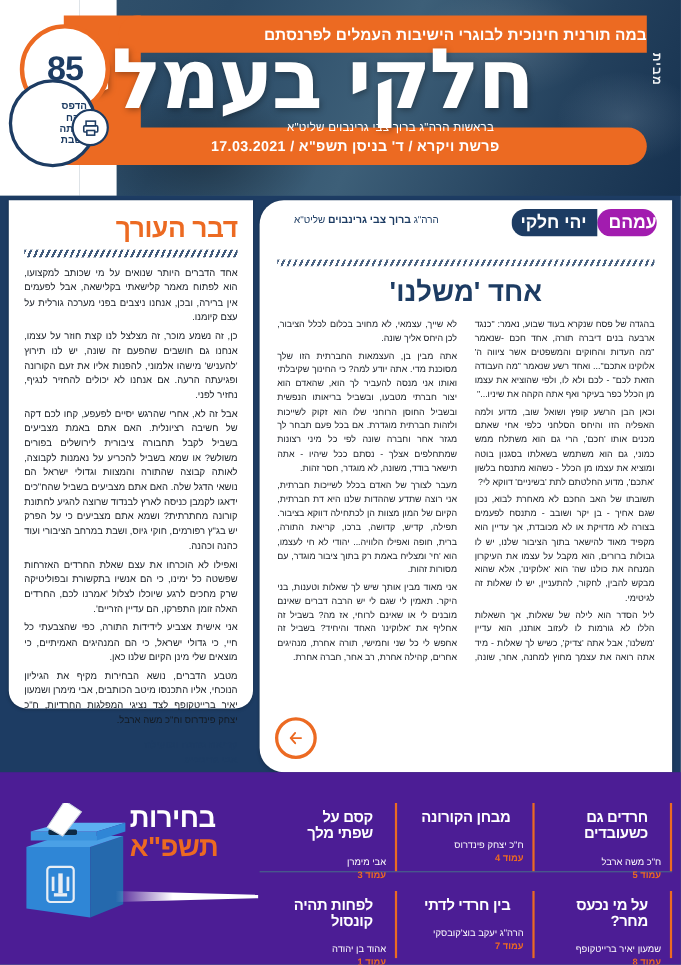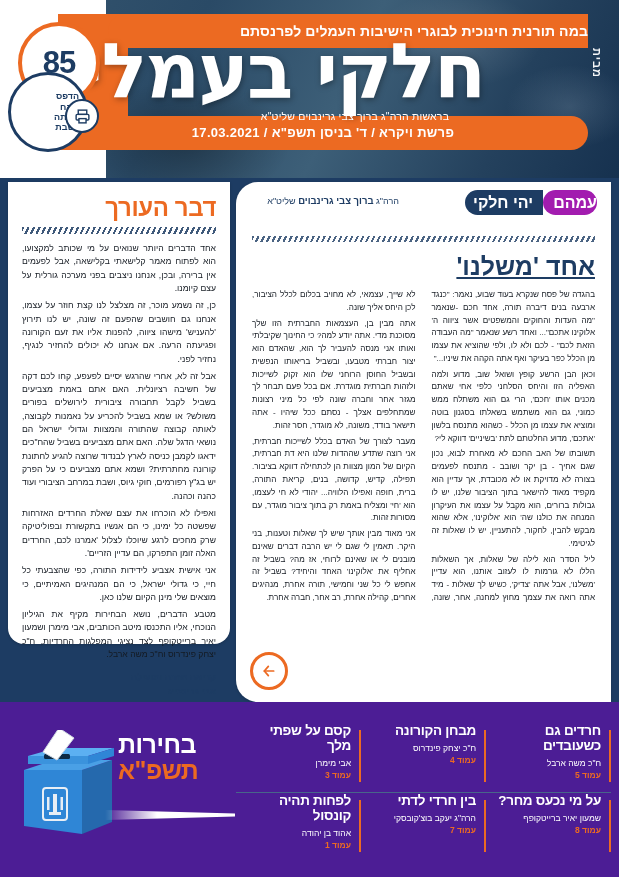--- a/index.html
+++ b/index.html
@@ -79,21 +79,21 @@
   .pr-head{position:relative;padding:10px 16px 0 16px;height:44px;}
   .tag{position:absolute;right:14px;top:8px;height:25px;display:flex;border-radius:13px;overflow:hidden;}
   .tag .t1{background:#1d3c63;color:#fff;font-size:16px;font-weight:bold;line-height:25px;padding:0 10px 0 8px;}
   .tag .t2{background:#a21caf;color:#fff;font-size:16px;font-weight:bold;line-height:25px;padding:0 10px;
       border-radius:13px;margin-right:-10px;}
   .byline{position:absolute;right:212px;top:13px;font-size:9px;color:#1d3c63;white-space:nowrap;}
   .byline b{font-size:9.5px;}
   .pr-hatch{margin:0 16px;height:6px;
       background-image:repeating-linear-gradient(115deg,#1d3c63 0 2px,transparent 2px 5px);opacity:.8;}
 
-  .art-title{margin:10px 16px 0 16px;text-align:right;color:#1d3c63;font-size:25px;font-weight:bold;text-decoration:underline;}
+  .art-title{margin:10px 16px 0 16px;text-align:center;color:#1d3c63;font-size:25px;font-weight:bold;}
   .cols{margin:8px 16px 0 16px;column-count:2;column-gap:16px;column-fill:balance;
         font-size:8.1px;line-height:1.58;color:#141a22;text-align:justify;direction:rtl;height:420px;}
   .cols p{margin:0 0 3px 0;}
   .arrow-btn{position:absolute;left:14px;bottom:12px;width:32px;height:32px;border-radius:50%;
       border:3px solid #ec6a22;background:#fff;display:flex;align-items:center;justify-content:center;}
   .arrow-btn svg{display:block;}
 
   
   .footer{position:absolute;left:0;top:702px;width:619px;height:189px;background:#4c1d95;}
   .ballot{position:absolute;left:10px;top:28px;width:116px;height:112px;}
@@ -102,21 +102,21 @@
   .elect .l2{color:#ec6a22;font-size:25px;font-weight:bold;line-height:1.05;letter-spacing:-.5px;}
   .elect-tail{position:absolute;left:105px;top:108px;width:130px;height:10px;
       background:linear-gradient(to left,#ffffff 60%,rgba(255,255,255,0));
       clip-path:polygon(0 0,100% 35%,100% 65%,0 100%);}
 
   .cards{position:absolute;right:8px;top:20px;width:375px;height:140px;
       display:grid;grid-template-columns:1fr 1fr 1fr;grid-template-rows:1fr 1fr;}
   .card{position:relative;padding:2px 10px 2px 10px;text-align:right;direction:rtl;}
   .card .sep{position:absolute;right:0;top:8px;bottom:10px;width:2px;background:#ec6a22;}
   .card:nth-child(3n) .sep,.card:nth-child(3n+3) .sep{background:#ec6a22;}
-  .card h4{margin:0;color:#fff;font-size:13.5px;font-weight:bold;line-height:1.1;letter-spacing:-.3px;}
+  .card h4{margin:12px;color:#fff;font-size:13.5px;font-weight:bold;line-height:1.1;letter-spacing:-.3px;}
   .card .au{margin-top:4px;color:#fff;font-size:8.5px;}
   .card .pg{margin-top:2px;color:#ec6a22;font-size:8.5px;font-weight:bold;}
   .cards-rowline{position:absolute;right:8px;top:90px;width:375px;height:1px;background:#48658a;}
 </style>
 </head>
 <body>
 
 <div class="page">
 
   <div class="header">
@@ -162,21 +162,21 @@
       </div>
     </div>
   </div>
 
   <div class="panel panel-left">
     <div class="pl-inner">
       <div class="sec-title">דבר העורך</div>
       <div class="hatch"></div>
       <div class="pl-body">
         <p>אחד הדברים היותר שנואים על מי שכותב למקצועו, הוא לפתוח מאמר קלישאתי בקלישאה, אבל לפעמים אין ברירה, ובכן, אנחנו ניצבים בפני מערכה גורלית על עצם קיומנו.</p>
-        <p>כן, זה נשמע מוכר, זה מצלצל לנו קצת חוזר על עצמו, אנחנו גם חושבים שהפעם זה שונה, יש לנו תירוץ 'להעניש' מישהו ציווה, להפנות אליו את זעם הקורונה ופגיעתה הרעה. אם אנחנו לא יכולים להחזיר לנגיף, נחזיר לפני.</p>
+        <p>כן, זה נשמע מוכר, זה מצלצל לנו קצת חוזר על עצמו, אנחנו גם חושבים שהפעם זה שונה, יש לנו תירוץ 'להעניש' מישהו אלמוני, להפנות אליו את זעם הקורונה ופגיעתה הרעה. אם אנחנו לא יכולים להחזיר לנגיף, נחזיר לפני.</p>
         <p>אבל זה לא, אחרי שהרגש יסיים לפעפע, קחו לכם דקה של חשיבה רציונלית. האם אתם באמת מצביעים בשביל לקבל תחבורה ציבורית לירושלים בפורים משולש? או שמא בשביל להכריע על נאמנות לקבוצה, לאותה קבוצה שהתורה והמצוות וגדולי ישראל הם נושאי הדגל שלה. האם אתם מצביעים בשביל שהח"כים ידאגו לקמבן כניסה לארץ לבנדוד שרוצה להגיע לחתונת קורונה מחתרתית? ושמא אתם מצביעים כי על הפרק יש בג"ץ רפורמים, חוקי גיוס, ושבת במרחב הציבורי ועוד כהנה וכהנה.</p>
         <p>ואפילו לא הוכרחו את עצם שאלת החרדים האזרחות שפשטה כל ימינו, כי הם אנשיו בתקשורת ובפוליטיקה שרק מחכים לרגע שיוכלו לצלול 'אמרנו לכם, החרדים האלה זומן התפרקו, הם עדיין הזריים'.</p>
         <p>אני אישית אצביע לידידות התורה, כפי שהצבעתי כל חיי, כי גדולי ישראל, כי הם המנהיגים האמיתיים, כי מוצאים שלי מינן הקיום שלנו כאן.</p>
         <p>מטבע הדברים, נושא הבחירות מקיף את הגיליון הנוכחי, אליו התכנסו מיטב הכותבים, אבי מימרן ושמעון יאיר ברייטקופף לצד נציגי המפלגות החרדיות, ח"כ יצחק פינדרוס וח"כ משה ארבל.</p>
       </div>
       <div class="sig">
         <div>קריאה מהנה ומועילה</div>
         <div>אבי גרינצייג</div>
       </div>
     </div>
@@ -197,21 +197,21 @@
     <div class="pr-hatch"></div>
 
     <div class="art-title">אחד 'משלנו'</div>
 
     <div class="cols">
       <p>בהגדה של פסח שנקרא בעוד שבוע, נאמר: "כנגד ארבעה בנים דיברה תורה, אחד חכם -שנאמר "מה העדות והחוקים והמשפטים אשר ציווה ה' אלוקינו אתכם"... ואחד רשע שנאמר "מה העבודה הזאת לכם" - לכם ולא לו, ולפי שהוציא את עצמו מן הכלל כפר בעיקר ואף אתה הקהה את שיניו..."</p>
       <p>וכאן הבן הרשע קופץ ושואל שוב, מדוע ולמה האפליה הזו והיחס הסלחני כלפי אחי שאתם מכנים אותו 'חכם', הרי גם הוא משתלח ממש כמוני, גם הוא משתמש בשאלתו בסגנון בוטה ומוציא את עצמו מן הכלל - כשהוא מתנסח בלשון 'אתכם', מדוע החלטתם לתת 'בשיניים' דווקא לי?</p>
       <p>תשובתו של האב החכם לא מאחרת לבוא, נכון שגם אחיך - בן יקר ושובב - מתנסח לפעמים בצורה לא מדויקת או לא מכובדת, אך עדיין הוא מקפיד מאוד להישאר בתוך הציבור שלנו, יש לו גבולות ברורים, הוא מקבל על עצמו את העיקרון המנחה את כולנו שה' הוא 'אלוקינו', אלא שהוא מבקש להבין, לחקור, להתעניין, יש לו שאלות זה לגיטימי.</p>
       <p>ליל הסדר הוא לילה של שאלות, אך השאלות הללו לא גורמות לו לעזוב אותנו, הוא עדיין 'משלנו', אבל אתה 'צדיק', כשיש לך שאלות - מיד אתה רואה את עצמך מחוץ למחנה, אחר, שונה, לא שייך, עצמאי, לא מחויב בכלום לכלל הציבור, לכן היחס אליך שונה.</p>
       <p>אתה מבין בן, העצמאות החברתית הזו שלך מסוכנת מדי. אתה יודע למה? כי החינוך שקיבלתי ואותו אני מנסה להעביר לך הוא, שהאדם הוא יצור חברתי מטבעו, ובשביל בריאותו הנפשית ובשביל החוסן הרוחני שלו הוא זקוק לשייכות ולזהות חברתית מוגדרת. אם בכל פעם תבחר לך מגזר אחר וחברה שונה לפי כל מיני רצונות שמתחלפים אצלך - נסתם ככל שיהיו - אתה תישאר בודד, משונה, לא מוגדר, חסר זהות.</p>
-      <p>מעבר לצורך של האדם בכלל לשייכות חברתית, אני רוצה שתדע שההדות שלנו היא דת חברתית, הקיום של המון מצוות הן לכתחילה דווקא בציבור. תפילה, קדיש, קדושה, בנים, קריאת התורה, ברית, חופה ואפילו הלוויה... יהודי לא חי לעצמו, הוא 'חי' ומצליח באמת רק בתוך ציבור מוגדר, עם מסורות זהות.</p>
+      <p>מעבר לצורך של האדם בכלל לשייכות חברתית, אני רוצה שתדע שההדות שלנו היא דת חברתית, הקיום של המון מצוות הן לכתחילה דווקא בציבור. תפילה, קדיש, קדושה, ברכו, קריאת התורה, ברית, חופה ואפילו הלוויה... יהודי לא חי לעצמו, הוא 'חי' ומצליח באמת רק בתוך ציבור מוגדר, עם מסורות זהות.</p>
       <p>אני מאוד מבין אותך שיש לך שאלות וטענות, בני היקר. תאמין לי שגם לי יש הרבה דברים שאינם מובנים לי או שאינם לרוחי, אז מה? בשביל זה אחליף את 'אלוקינו' האחד והיחיד? בשביל זה אחפש לי כל שני וחמישי, תורה אחרת, מנהיגים אחרים, קהילה אחרת, רב אחר, חברה אחרת.</p>
     </div>
 
     <div class="arrow-btn">
       <svg width="16" height="16" viewBox="0 0 24 24" fill="none" stroke="#ec6a22" stroke-width="2.6" stroke-linecap="round" stroke-linejoin="round">
         <line x1="19" y1="12" x2="5" y2="12"></line>
           <polyline points="11 5 5 12 11 19"></polyline>
       </svg>
     </div>
   </div>

